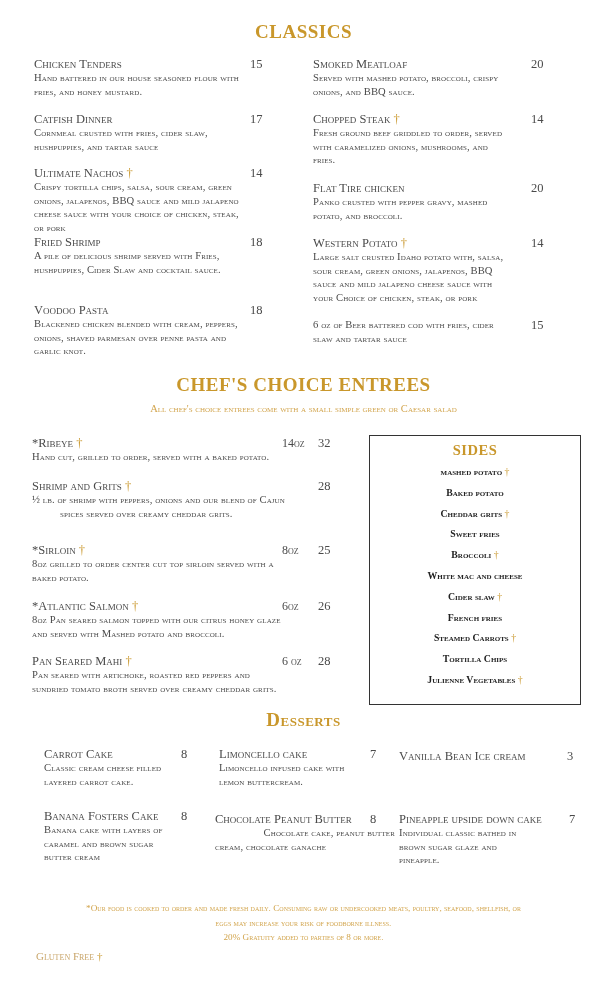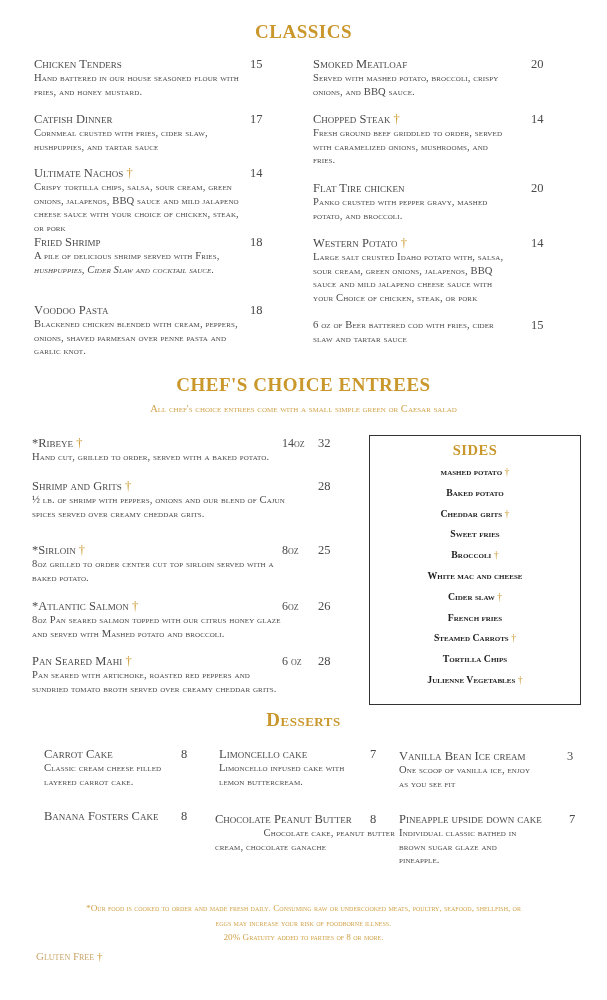--- a/index.html
+++ b/index.html
@@ -55,21 +55,21 @@
         <div style="white-space:nowrap;">onions, jalapenos, BBQ sauce and mild jalapeno</div>
         <div style="white-space:nowrap;">cheese sauce with your choice of chicken, steak,</div>
         <div style="white-space:nowrap;">or pork</div>
       </div>
     </div>
     <div class="item" style="left:34px; top:235px; width:270px;">
       <div class="name"><span>Fried Shrimp</span></div>
       <span class="price" style="left:216px;">18</span>
       <div class="desc">
         <div style="white-space:nowrap;">A pile of delicious shrimp served with Fries,</div>
-        <div style="white-space:nowrap;font-style:italic;">hushpuppies, Cider Slaw and cocktail sauce.</div>
+        <div style="white-space:nowrap;">hushpuppies, Cider Slaw and cocktail sauce.</div>
       </div>
     </div>
     <div class="item" style="left:34px; top:303px; width:270px;">
       <div class="name"><span>Voodoo Pasta</span></div>
       <span class="price" style="left:216px;">18</span>
       <div class="desc">
         <div style="white-space:nowrap;">Blackened chicken blended with cream, peppers,</div>
         <div style="white-space:nowrap;">onions, shaved parmesan over penne pasta and</div>
         <div style="white-space:nowrap;">garlic knot.</div>
       </div>
@@ -129,21 +129,21 @@
       <span class="price" style="left:286px;">32</span>
       <div class="desc">
         <div style="white-space:nowrap;"> Hand cut, grilled to order, served with a baked potato.</div>
       </div>
     </div>
     <div class="item" style="left:32px; top:479px; width:330px;">
       <div class="name"><span>Shrimp and Grits</span> <span class="dagger">†</span></div>
       <span class="price" style="left:286px;">28</span>
       <div class="desc">
         <div style="white-space:nowrap;">½ lb. of shrimp with peppers, onions and our blend of Cajun</div>
-        <div style="white-space:nowrap;">spices served over creamy cheddar grits.</div>
+        <div style="white-space:nowrap;margin-left:28px;">spices served over creamy cheddar grits.</div>
       </div>
     </div>
     <div class="item" style="left:32px; top:543px; width:330px;">
       <div class="name"><span>*Sirloin</span> <span class="dagger">†</span></div>
       <span class="size" style="left:250px;">8oz</span>
       <span class="price" style="left:286px;">25</span>
       <div class="desc">
         <div style="white-space:nowrap;">8oz grilled to order center cut top sirloin served with a</div>
         <div style="white-space:nowrap;">baked potato.</div>
       </div>
@@ -199,28 +199,29 @@
       <div class="name"><span>Limoncello cake</span></div>
       <span class="price" style="left:151px;">7</span>
       <div class="desc">
         <div style="white-space:nowrap;">Limoncello infused cake with</div>
         <div style="white-space:nowrap;">lemon buttercream.</div>
       </div>
     </div>
     <div class="item" style="left:399px; top:749px; width:180px;">
       <div class="name"><span>Vanilla Bean Ice cream</span></div>
       <span class="price" style="left:168px;">3</span>
-      <div class="desc">
-        <div style="white-space:nowrap;">One scoop of vanilla ice, enjoy</div>
-        <div style="white-space:nowrap;">as you see fit</div>
-      </div>
     </div>
     <div class="item" style="left:44px; top:809px; width:175px;">
       <div class="name"><span>Banana Fosters Cake</span></div>
       <span class="price" style="left:137px;">8</span>
+      <div class="desc">
+        <div style="white-space:nowrap;">Banana cake with layers of</div>
+        <div style="white-space:nowrap;">caramel and brown sugar</div>
+        <div style="white-space:nowrap;">butter cream</div>
+      </div>
     </div>
     <div class="item" style="left:215px; top:812px; width:180px;">
       <div class="name"><span>Chocolate Peanut Butter</span></div>
       <span class="price" style="left:155px;">8</span>
       <div class="desc">
         <div style="white-space:nowrap;text-align:right;">Chocolate cake, peanut butter</div>
         <div style="white-space:nowrap;">cream, chocolate ganache</div>
       </div>
     </div>
     <div class="item" style="left:399px; top:812px; width:185px;">

